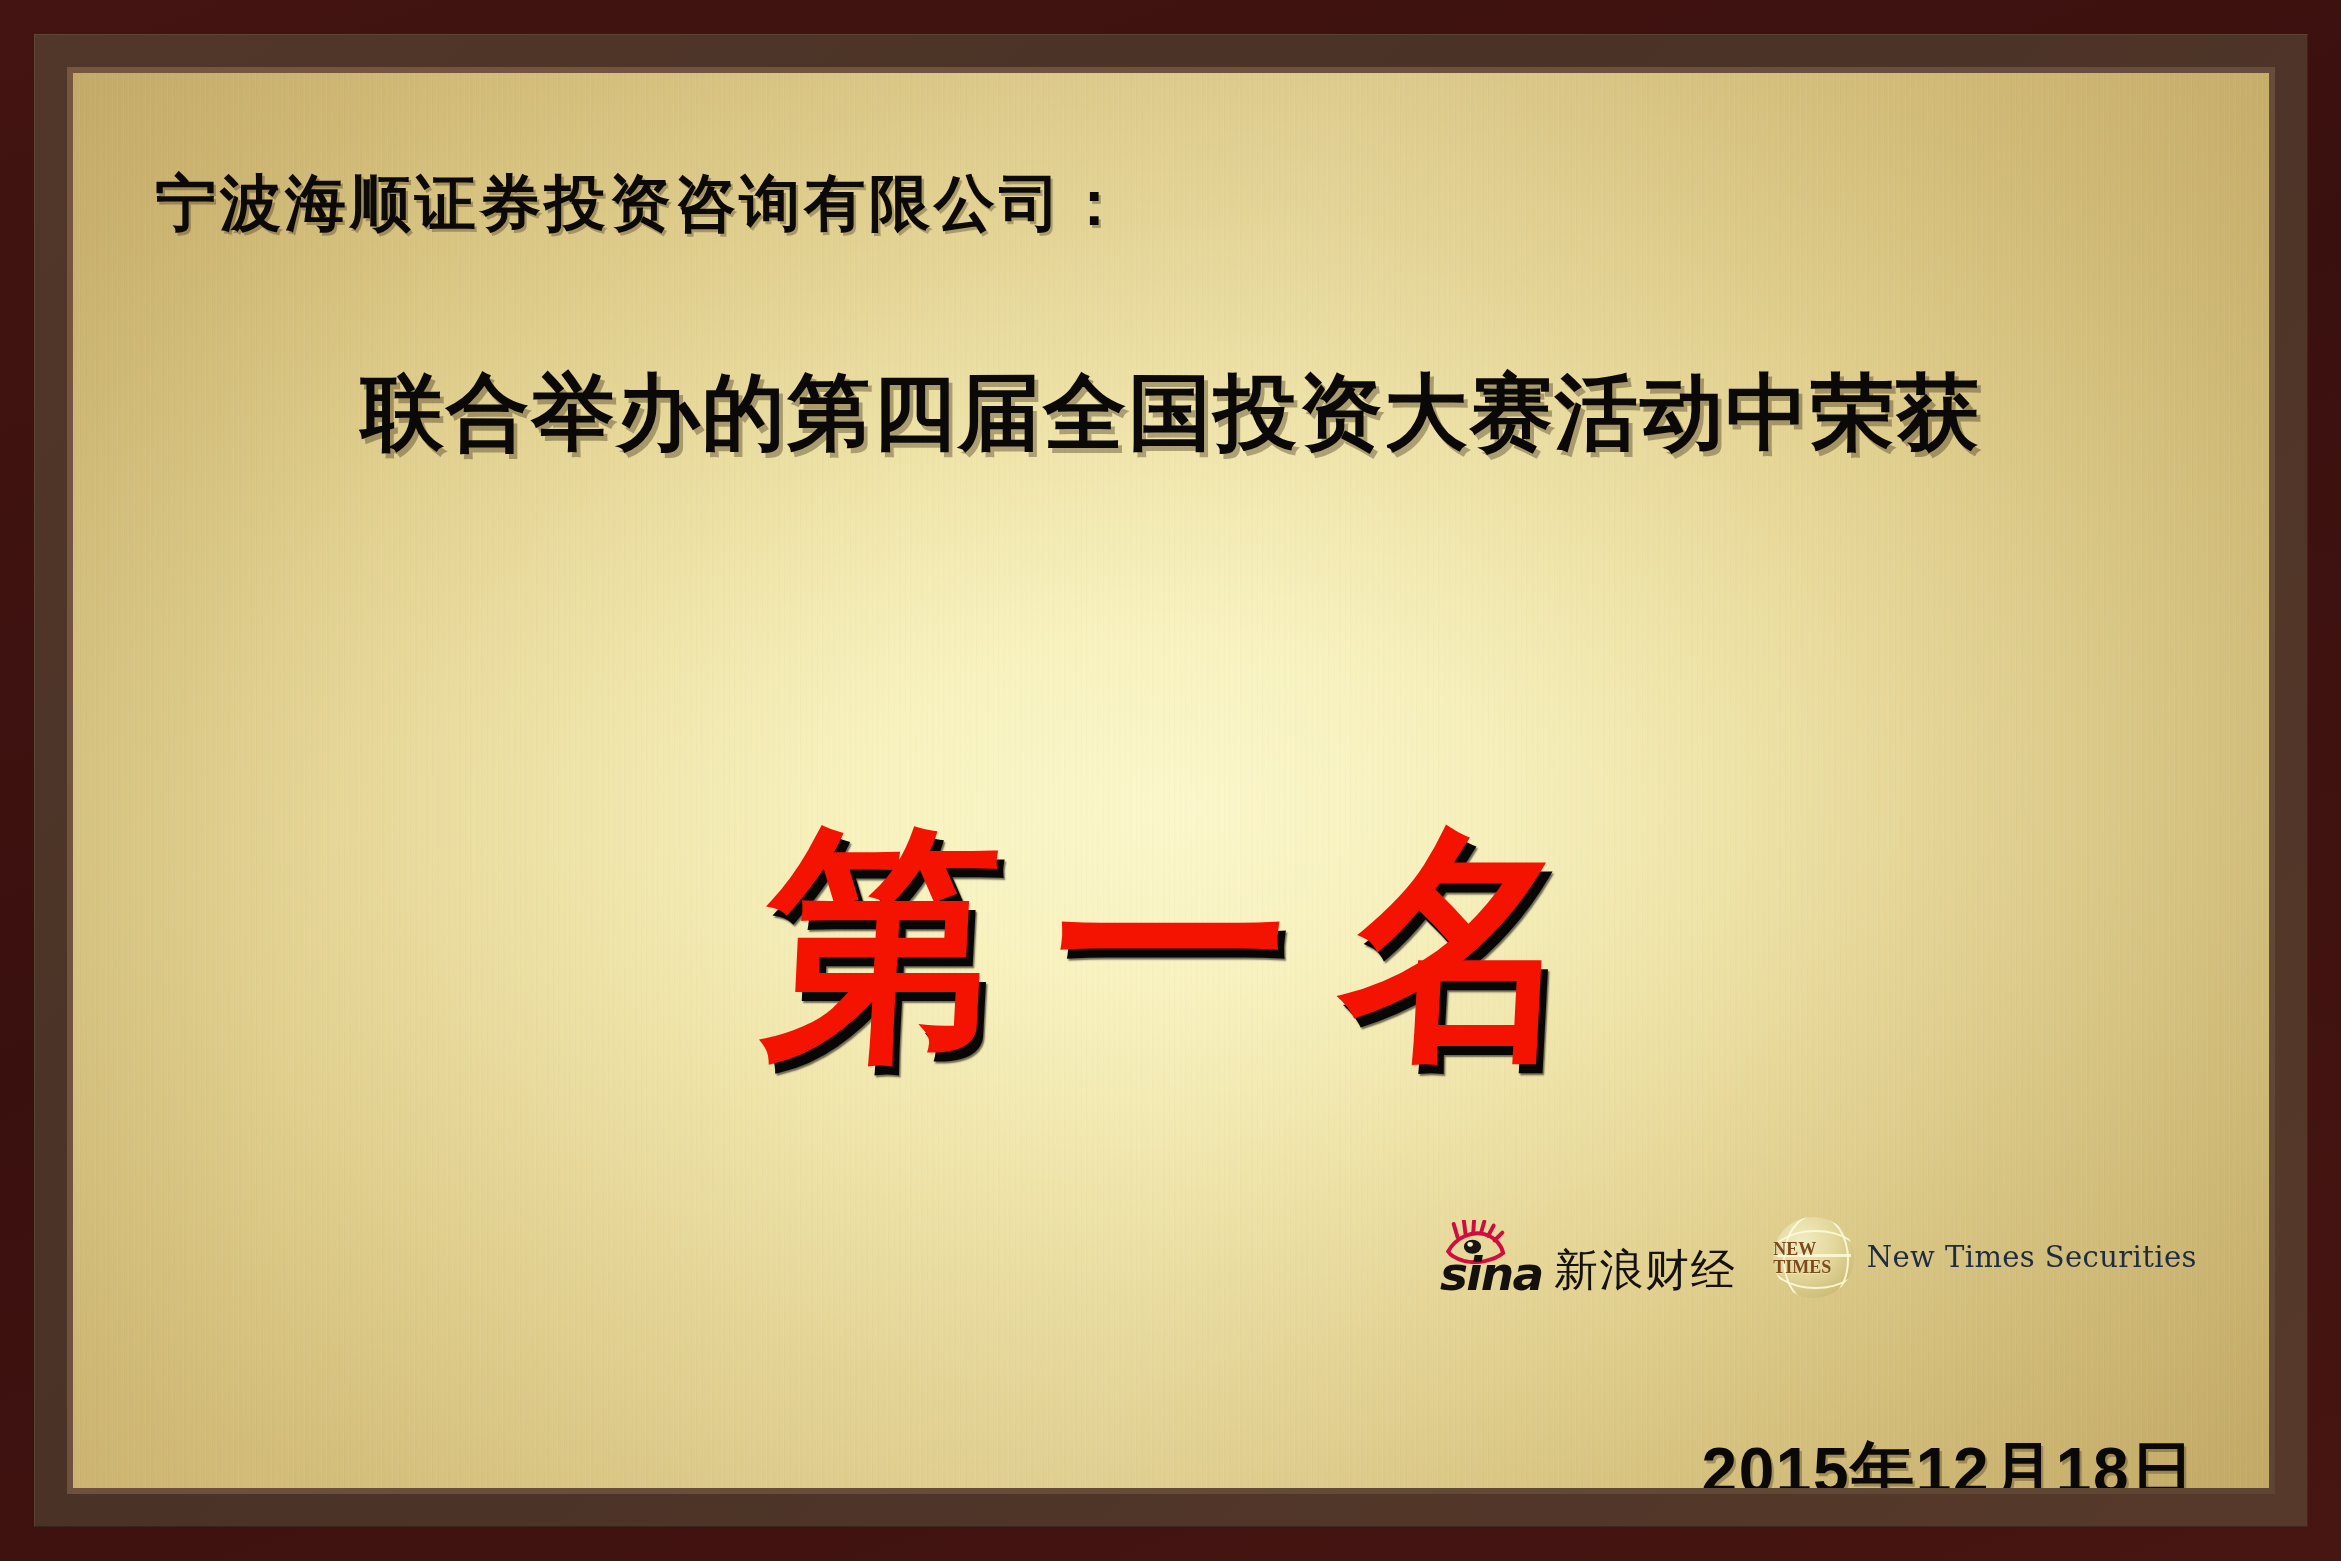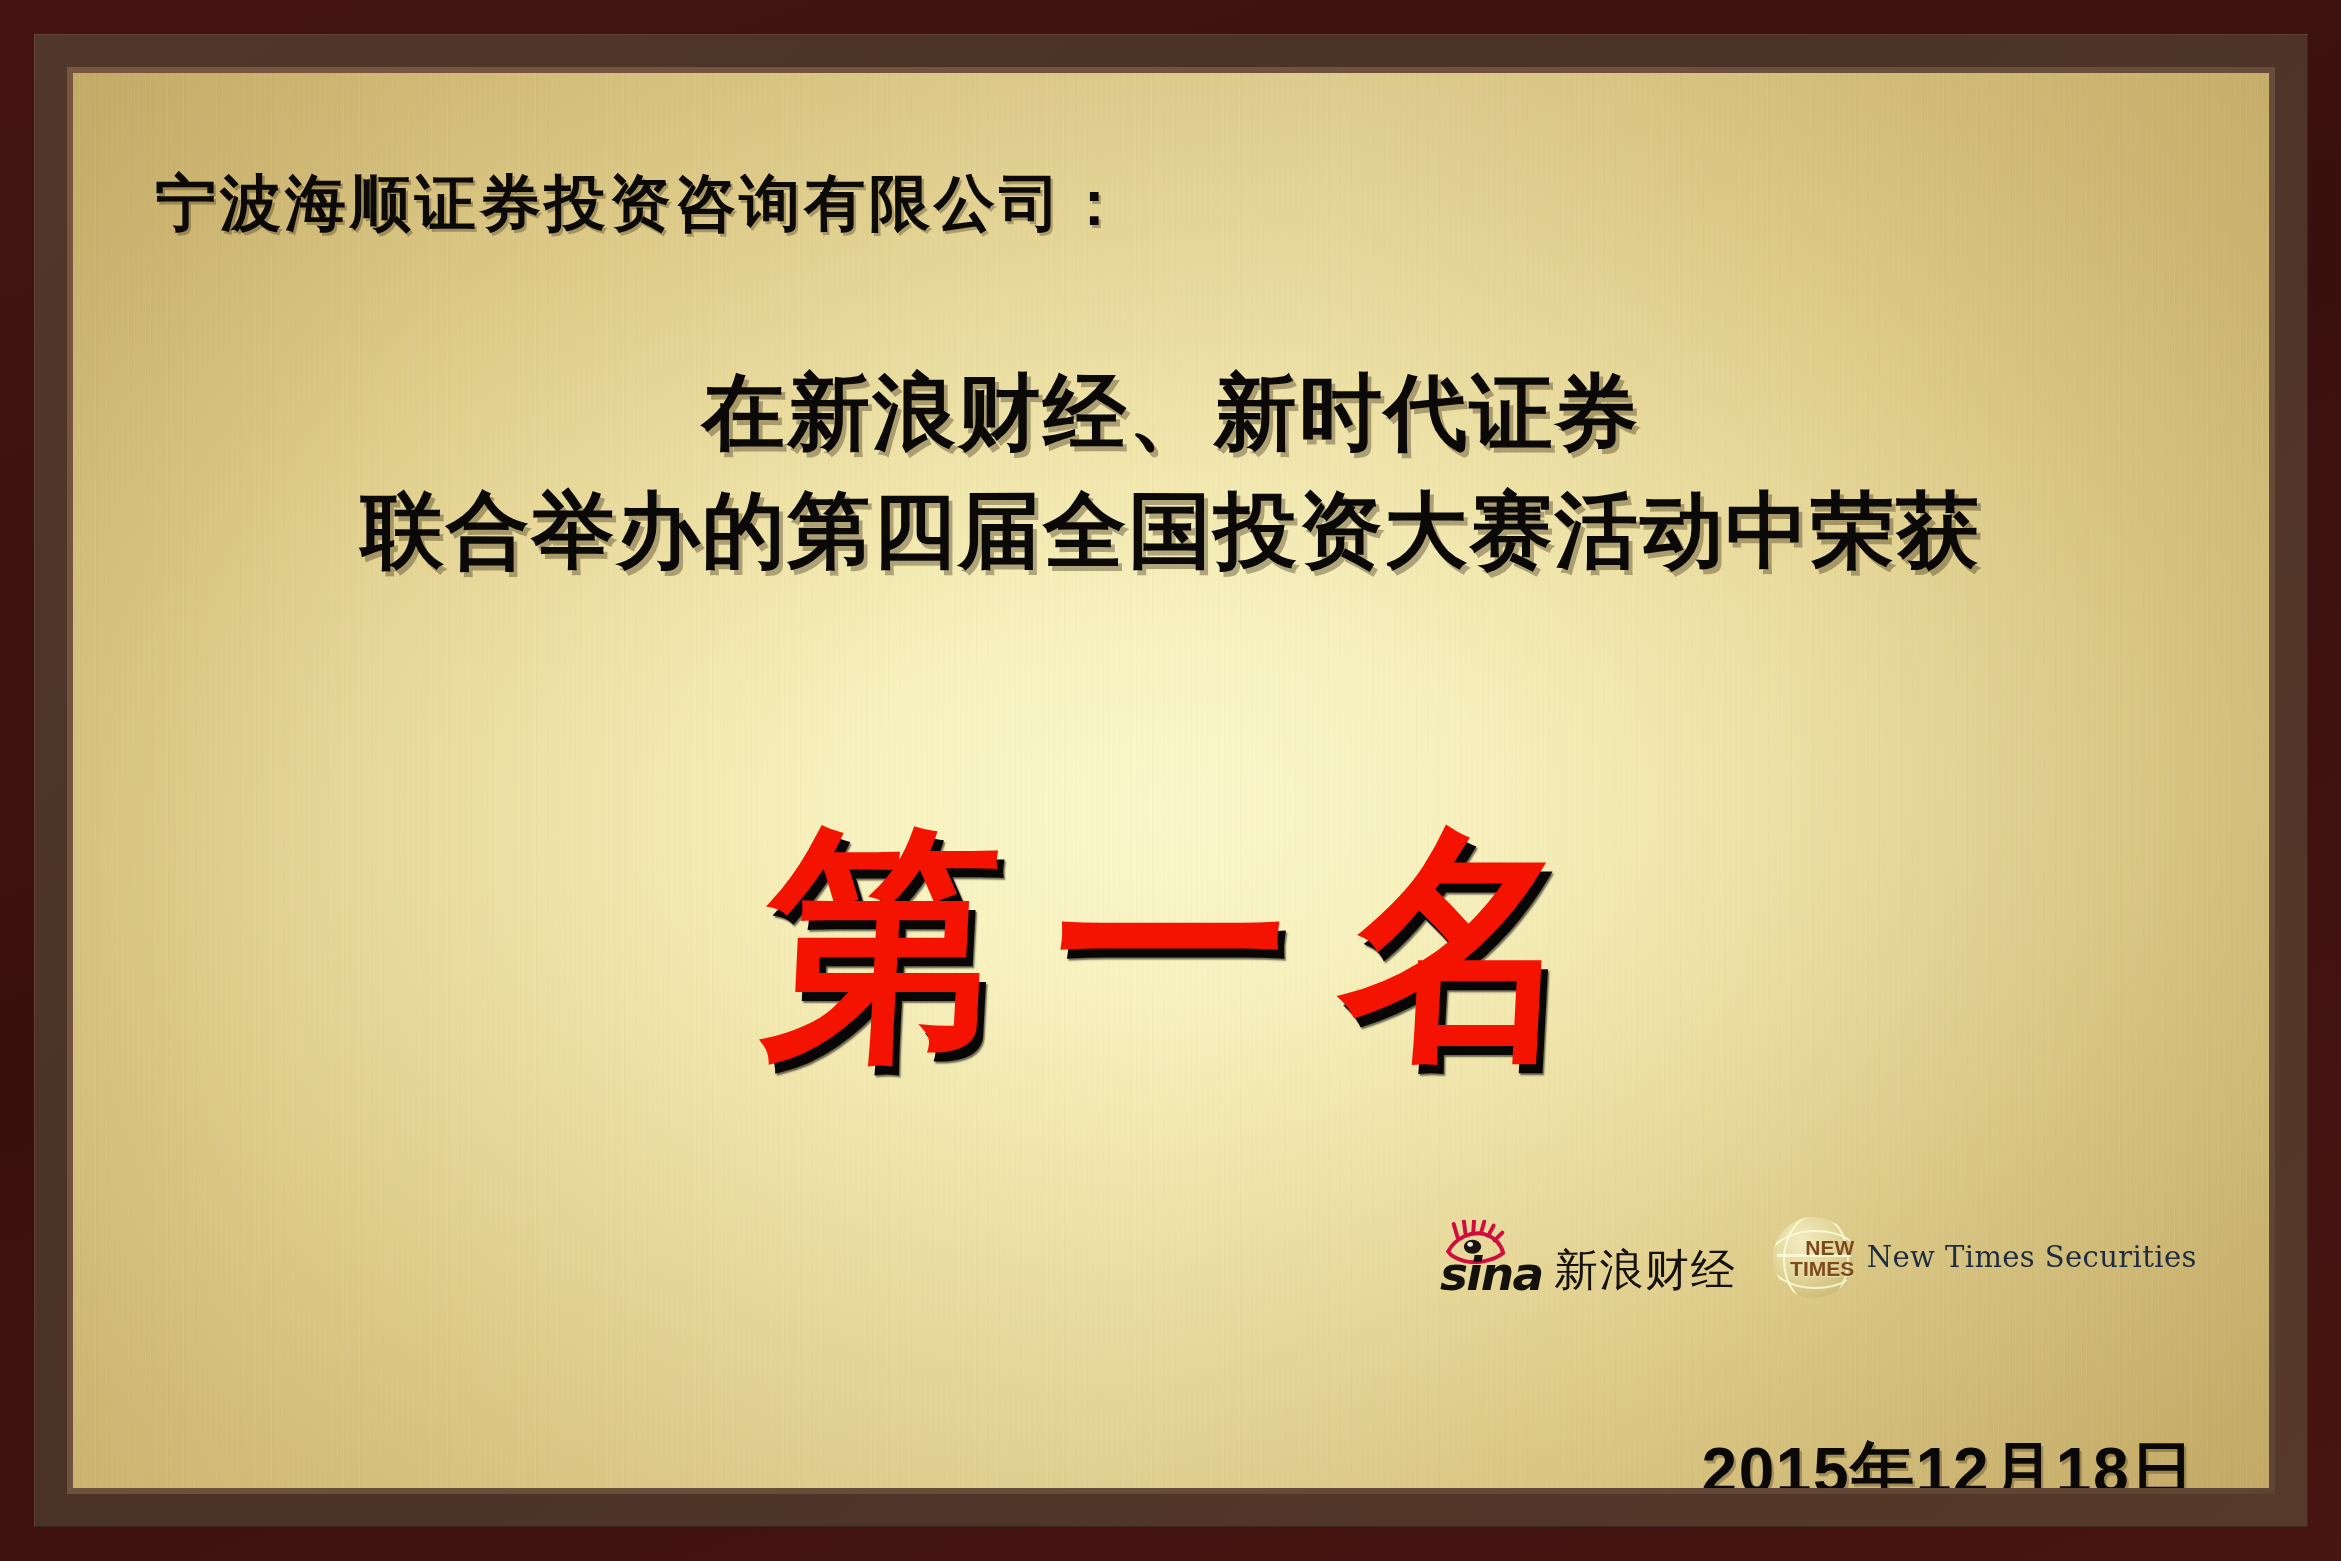--- a/index.html
+++ b/index.html
@@ -238,24 +238,24 @@
     position: absolute;
     left: 4%; top: 46%;
     width: 92%; height: 2.3px;
     background: rgba(255,252,220,0.8);
   }
   .nt-mark-text {
     position: absolute;
     inset: 0;
     display: flex;
     flex-direction: column;
-    align-items: flex-end;
+    align-items: flex-start;
     justify-content: center;
-    font-family: Liberation Sans, sans-serif;
-    font-size: 21px;
+    font-family: Liberation Serif, serif;
+    font-size: 18px;
     font-weight: 700;
     line-height: 1.0;
     color: #7d4a1c;
     letter-spacing: 0px;
     text-shadow: 0 0.8px 0 rgba(255,250,220,0.5);
   }
   .nt-texts {
     display: flex;
     flex-direction: column;
     gap: 1.6px;
@@ -300,21 +300,20 @@
       <div class="gold-panel">
 
         <div class="gold-sheen"></div>
         <div class="gold-brush"></div>
 
         <div class="content">
 
           <div class="addressee">宁波海顺证券投资咨询有限公司：</div>
 
           <div class="body-block">
-            <div class="body-line">在新浪财经、新时代证券</div>
             <div class="body-line">联合举办的第四届全国投资大赛活动中荣获</div>
           </div>
 
           <div class="award-wrap">
             <div class="award">第一名</div>
           </div>
 
           <div class="logo-row">
 
             <div class="sina-logo">

